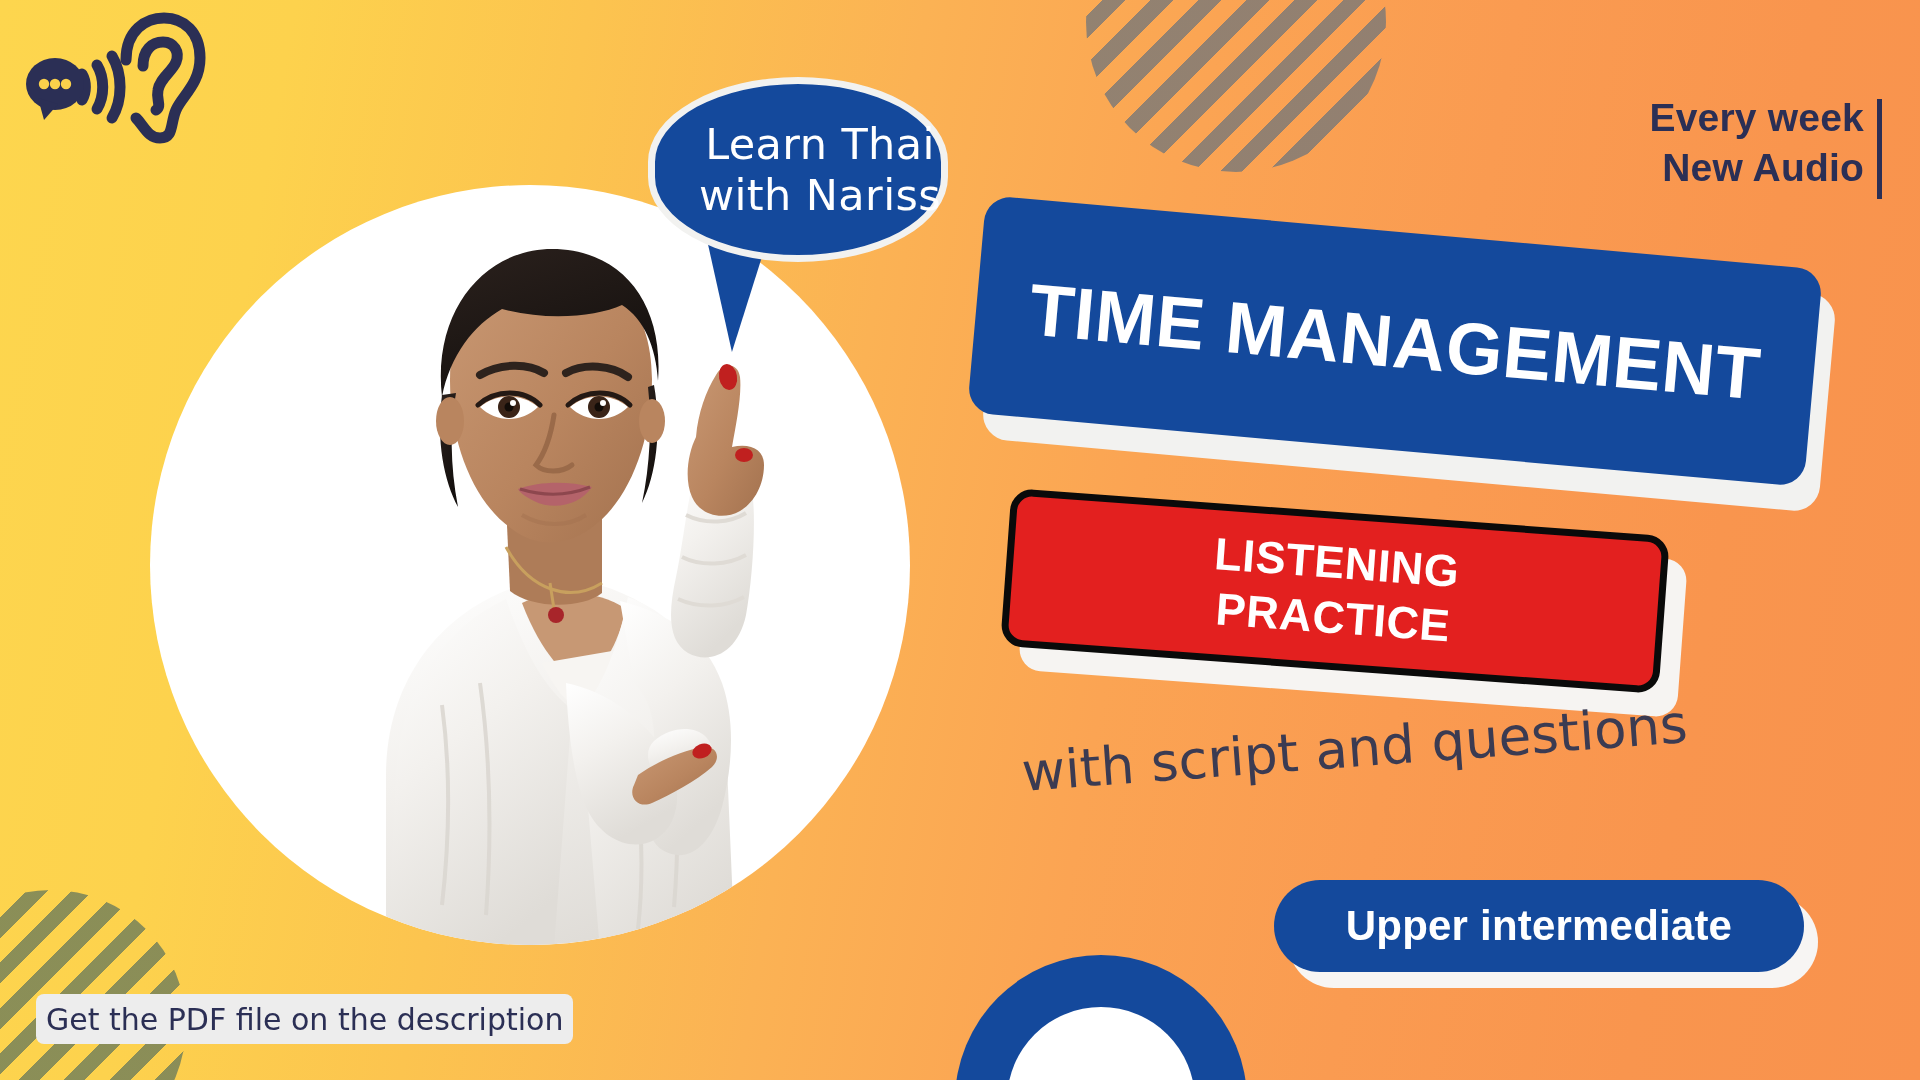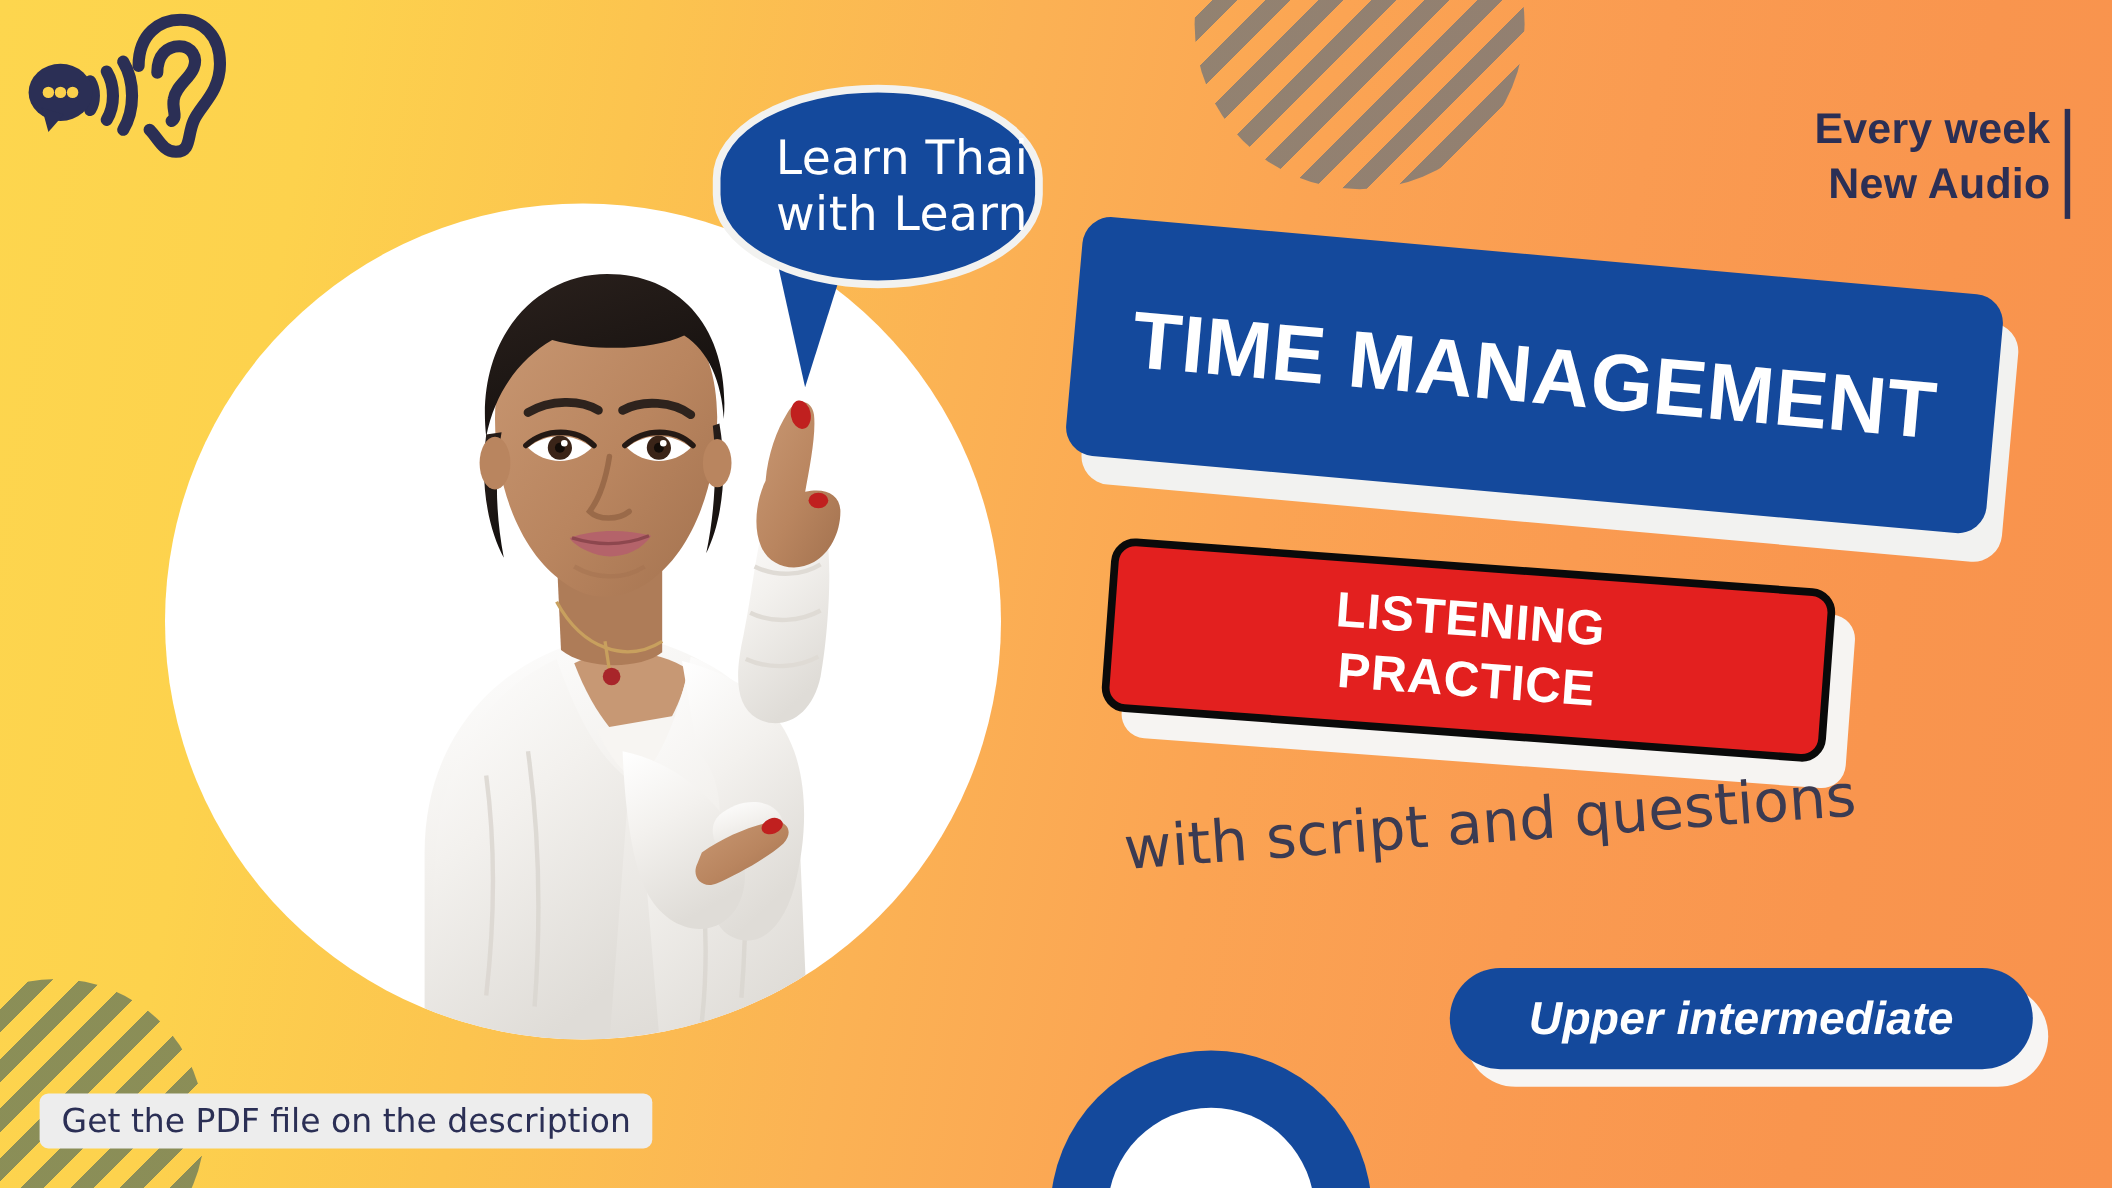--- a/index.html
+++ b/index.html
@@ -122,39 +122,39 @@
 
   
   #subtitle{
     position:absolute;left:1022px;top:742px;
     color:#3B3B52;font-size:53px;font-weight:400;white-space:nowrap;
     transform:rotate(-4.2deg);transform-origin:left center;
     font-family:"DejaVu Sans",sans-serif;
   }
 
   
-  #level-pill-wrap{position:absolute;left:1318px;top:880px;width:560px;height:120px;font-style:italic;}
+  #level-pill-wrap{position:absolute;left:1274px;top:880px;width:560px;height:120px;}
   #level-pill-shadow{
     position:absolute;left:14px;top:16px;width:530px;height:92px;
     background:#F7F5F3;border-radius:46px;
   }
   #level-pill{
     position:absolute;left:0;top:0;width:530px;height:92px;
     background:#14499C;border-radius:46px;
     display:flex;align-items:center;justify-content:center;
   }
   #level-pill .pill-text{
     color:#FFFFFF;font-weight:bold;font-size:42px;letter-spacing:.2px;white-space:nowrap;
   }
 
   
   #pdf-note{
     position:absolute;left:36px;top:994px;height:50px;
     background:#EDEDED;border-radius:8px;
-    display:flex;align-items:center;padding:0 20px;
+    display:flex;align-items:center;padding:0 10px;
   }
   #pdf-note .pdf-text{
     color:#2B2F55;font-size:30px;font-weight:400;white-space:nowrap;
     font-family:"DejaVu Sans",sans-serif;
   }
 </style>
 </head>
 <body>
 
 <div id="canvas">
@@ -331,21 +331,21 @@
         <path d="M372 330 C392 342 418 342 436 330" stroke="#A3724F" stroke-width="4" fill="none" opacity=".5"></path>
       </g>
     </svg>
   </div>
 
   <div id="speech-bubble">
     <div class="bub-tail-edge"></div>
     <div class="bub-tail"></div>
     <div class="bub-body">
       <div class="bub-line">Learn Thai</div>
-      <div class="bub-line">with Learn</div>
+      <div class="bub-line">with Nariss</div>
     </div>
   </div>
 
   <div id="weekly-note">
     <div>Every week</div>
     <div>New Audio</div>
     <div class="rule"></div>
   </div>
 
   <div id="title-card-wrap">

